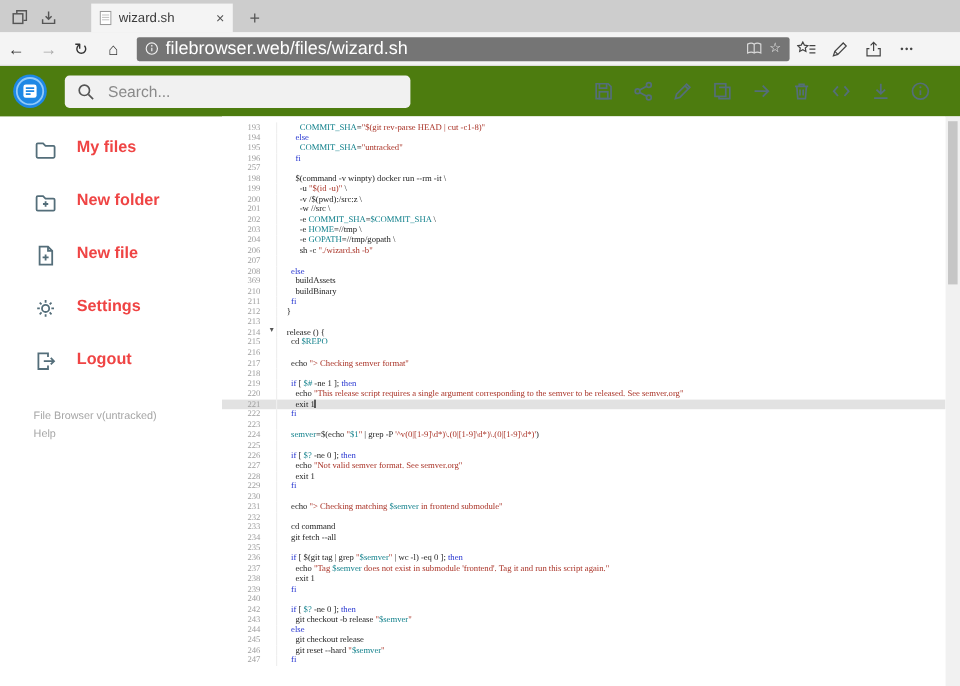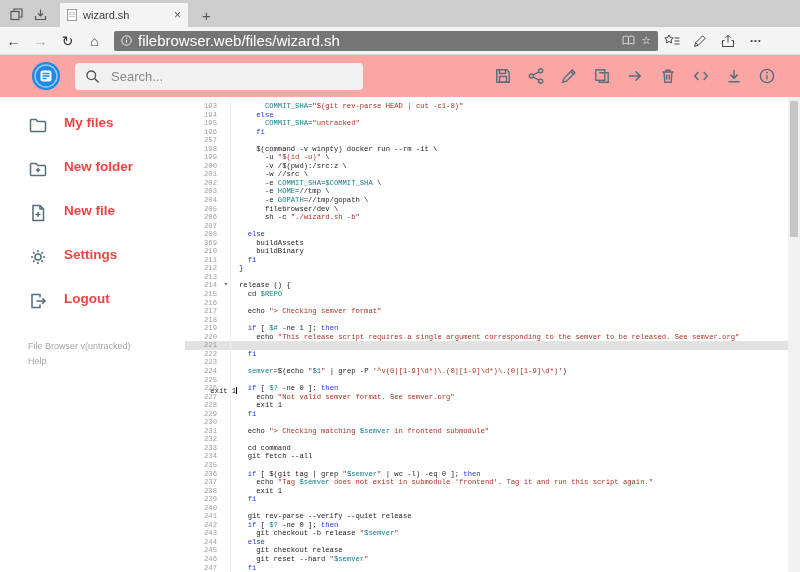--- a/index.html
+++ b/index.html
@@ -11,21 +11,21 @@
   }
   .screen { width:800px; height:572px; position:relative; background:#fff; }
 
   
   .tabstrip {
     height:27px; background:#cdcdcd;
     display:flex; align-items:flex-end;
   }
   .ts-icon { width:16px; height:16px; margin:0 0 5px 8px; color:#555; display:flex; align-items:center; justify-content:center; }
   .tab {
-    margin-left:12px; width:128px; height:24px; background:#f4f4f4;
+    margin-left:28px; width:118px; height:24px; background:#f4f4f4;
     display:flex; align-items:center; padding:0 7px; gap:6px;
   }
   .tab-title { font-size:11px; color:#3b3b3b; flex:1; white-space:nowrap; overflow:hidden; }
   .tab-close { font-size:12px; color:#555; line-height:1; cursor:pointer; }
   .newtab { font-size:15px; color:#555; margin:0 0 4px 14px; line-height:1; cursor:pointer; }
 
   .toolbar {
     height:28px; background:#f4f4f4; display:flex; align-items:center;
     border-bottom:1px solid #ddd;
   }
@@ -33,21 +33,21 @@
   .nav-btn.disabled { color:#a8a8a8; }
   .addressbar {
     width:544px; height:20px; background:#757575; border-radius:2px;
     display:flex; align-items:center; margin-left:6px; padding:0 7px; gap:6px;
   }
   .url { color:#fff; font-size:15px; flex:1; white-space:nowrap; overflow:hidden; }
   .ab-star { color:#f2f2f2; font-size:11px; line-height:1; cursor:pointer; }
   .tb-icon { width:28px; text-align:center; color:#444; font-size:13px; cursor:pointer; display:flex; justify-content:center; align-items:center; height:28px; }
 
   
-  .app-header { height:42px; background:#fca5a5; display:flex; align-items:center;padding-left:21px; }
+  .app-header { height:42px; background:#4d7c0f; display:flex; align-items:center; }
   .logo { width:30px; height:30px; margin-left:10px; flex:0 0 30px; cursor:pointer; }
   .search {
     margin-left:14px; width:288px; height:27px; background:#f1f1f1; border-radius:4px;
     display:flex; align-items:center; padding:0 10px; gap:9px;
   }
   .search input {
     border:none; background:transparent; outline:none; font-size:13px; color:#444;
     width:100%; font-family:"Liberation Sans", sans-serif;
   }
   .search input::placeholder { color:#8a8a8a; opacity:1; }
@@ -62,23 +62,23 @@
     color:#ef4444; font-size:13.5px; cursor:pointer;font-weight:bold;
   }
   .side-item svg { flex:0 0 20px; }
   .side-footer { margin:16px 0 0 28px; font-size:9px; color:#a5a5a5; line-height:1.7; }
   .side-footer .help { cursor:pointer; }
 
   
   .editor { flex:1; padding-top:5px; overflow:hidden; background:#fff; }
   .code-row {
     display:flex; height:8.56px; line-height:8.56px; white-space:pre;
-    font-family:Liberation Mono, monospace; font-size:7.2px;
-  }
-  .code-row.active { background:#e2e2e2;flex-direction:column; }
+    font-family:Liberation Serif, serif; font-size:7.2px;
+  }
+  .code-row.active { background:#e2e2e2; }
   .gutter-cell {
     flex:0 0 46px; width:46px; text-align:right; padding-right:13px;
     color:#9e9e9e; border-right:1px solid #efefef; position:relative;
   }
   .fold { position:absolute; right:2px; top:-0.5px; font-size:6.5px; color:#555; cursor:pointer; }
   .code-cell { padding-left:8px; color:#222; }
   .tok-k { color:#2433d0; }
   .tok-s { color:#a93226; }
   .tok-v { color:#0e7f8a; }
   .caret { display:inline-block; width:1px; height:7px; background:#000; vertical-align:-1px; }
@@ -299,21 +299,20 @@
           <div class="code-row"><span class="gutter-cell">195</span><span class="code-cell">      <span class="tok-v">COMMIT_SHA</span>=<span class="tok-s">"untracked"</span></span></div>
           <div class="code-row"><span class="gutter-cell">196</span><span class="code-cell">    <span class="tok-k">fi</span></span></div>
           <div class="code-row"><span class="gutter-cell">257</span><span class="code-cell"></span></div>
           <div class="code-row"><span class="gutter-cell">198</span><span class="code-cell">    $(command -v winpty) docker run --rm -it \</span></div>
           <div class="code-row"><span class="gutter-cell">199</span><span class="code-cell">      -u <span class="tok-s">"$(id -u)"</span> \</span></div>
           <div class="code-row"><span class="gutter-cell">200</span><span class="code-cell">      -v /$(pwd):/src:z \</span></div>
           <div class="code-row"><span class="gutter-cell">201</span><span class="code-cell">      -w //src \</span></div>
           <div class="code-row"><span class="gutter-cell">202</span><span class="code-cell">      -e <span class="tok-v">COMMIT_SHA</span>=<span class="tok-v">$COMMIT_SHA</span> \</span></div>
           <div class="code-row"><span class="gutter-cell">203</span><span class="code-cell">      -e <span class="tok-v">HOME</span>=//tmp \</span></div>
           <div class="code-row"><span class="gutter-cell">204</span><span class="code-cell">      -e <span class="tok-v">GOPATH</span>=//tmp/gopath \</span></div>
-          <div class="code-row"><span class="gutter-cell">205</span><span class="code-cell">      filebrowser/dev \</span></div>
           <div class="code-row"><span class="gutter-cell">206</span><span class="code-cell">      sh -c <span class="tok-s">"./wizard.sh -b"</span></span></div>
           <div class="code-row"><span class="gutter-cell">207</span><span class="code-cell"></span></div>
           <div class="code-row"><span class="gutter-cell">208</span><span class="code-cell">  <span class="tok-k">else</span></span></div>
           <div class="code-row"><span class="gutter-cell">369</span><span class="code-cell">    buildAssets</span></div>
           <div class="code-row"><span class="gutter-cell">210</span><span class="code-cell">    buildBinary</span></div>
           <div class="code-row"><span class="gutter-cell">211</span><span class="code-cell">  <span class="tok-k">fi</span></span></div>
           <div class="code-row"><span class="gutter-cell">212</span><span class="code-cell">}</span></div>
           <div class="code-row"><span class="gutter-cell">213</span><span class="code-cell"></span></div>
           <div class="code-row"><span class="gutter-cell">214<span class="fold">▾</span></span><span class="code-cell">release () {</span></div>
           <div class="code-row"><span class="gutter-cell">215</span><span class="code-cell">  cd <span class="tok-v">$REPO</span></span></div>
@@ -335,21 +334,20 @@
           <div class="code-row"><span class="gutter-cell">231</span><span class="code-cell">  echo <span class="tok-s">"&gt; Checking matching </span><span class="tok-v">$semver</span><span class="tok-s"> in frontend submodule"</span></span></div>
           <div class="code-row"><span class="gutter-cell">232</span><span class="code-cell"></span></div>
           <div class="code-row"><span class="gutter-cell">233</span><span class="code-cell">  cd command</span></div>
           <div class="code-row"><span class="gutter-cell">234</span><span class="code-cell">  git fetch --all</span></div>
           <div class="code-row"><span class="gutter-cell">235</span><span class="code-cell"></span></div>
           <div class="code-row"><span class="gutter-cell">236</span><span class="code-cell">  <span class="tok-k">if</span> [ $(git tag | grep <span class="tok-s">"</span><span class="tok-v">$semver</span><span class="tok-s">"</span> | wc -l) -eq 0 ]; <span class="tok-k">then</span></span></div>
           <div class="code-row"><span class="gutter-cell">237</span><span class="code-cell">    echo <span class="tok-s">"Tag </span><span class="tok-v">$semver</span><span class="tok-s"> does not exist in submodule 'frontend'. Tag it and run this script again."</span></span></div>
           <div class="code-row"><span class="gutter-cell">238</span><span class="code-cell">    exit 1</span></div>
           <div class="code-row"><span class="gutter-cell">239</span><span class="code-cell">  <span class="tok-k">fi</span></span></div>
           <div class="code-row"><span class="gutter-cell">240</span><span class="code-cell"></span></div>
-          <div class="code-row"><span class="gutter-cell">241</span><span class="code-cell">  git rev-parse --verify --quiet release</span></div>
           <div class="code-row"><span class="gutter-cell">242</span><span class="code-cell">  <span class="tok-k">if</span> [ <span class="tok-v">$?</span> -ne 0 ]; <span class="tok-k">then</span></span></div>
           <div class="code-row"><span class="gutter-cell">243</span><span class="code-cell">    git checkout -b release <span class="tok-s">"</span><span class="tok-v">$semver</span><span class="tok-s">"</span></span></div>
           <div class="code-row"><span class="gutter-cell">244</span><span class="code-cell">  <span class="tok-k">else</span></span></div>
           <div class="code-row"><span class="gutter-cell">245</span><span class="code-cell">    git checkout release</span></div>
           <div class="code-row"><span class="gutter-cell">246</span><span class="code-cell">    git reset --hard <span class="tok-s">"</span><span class="tok-v">$semver</span><span class="tok-s">"</span></span></div>
           <div class="code-row"><span class="gutter-cell">247</span><span class="code-cell">  <span class="tok-k">fi</span></span></div>
         </div>
     </div>
 
     <div class="scrollbar">

